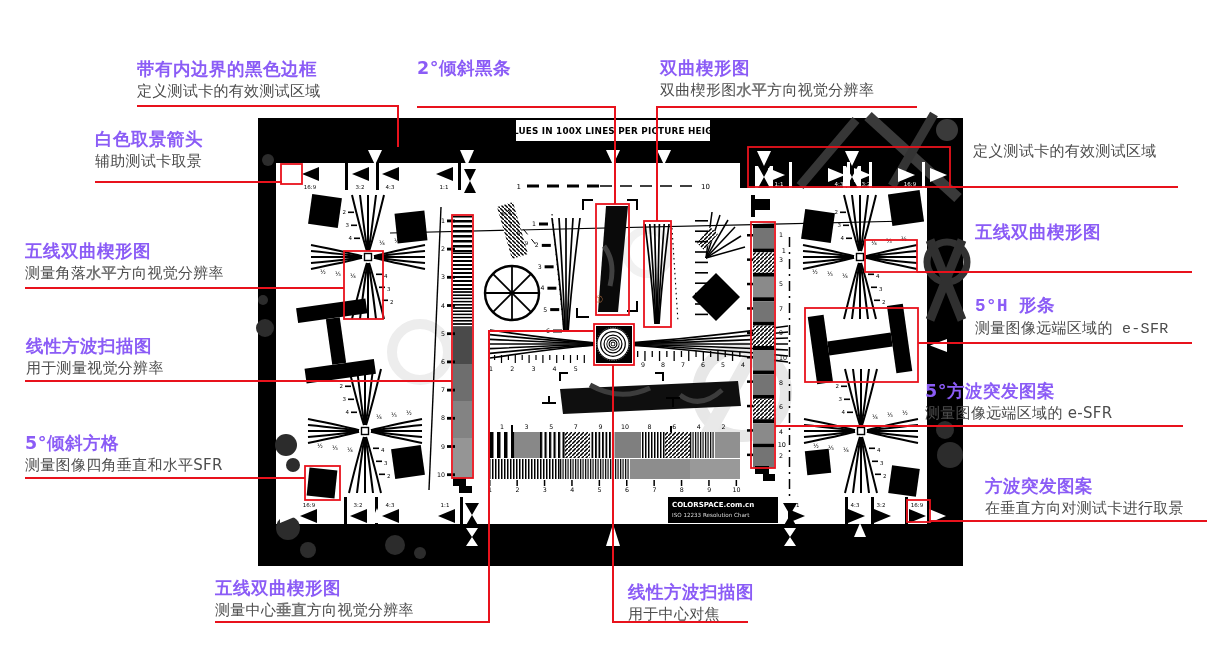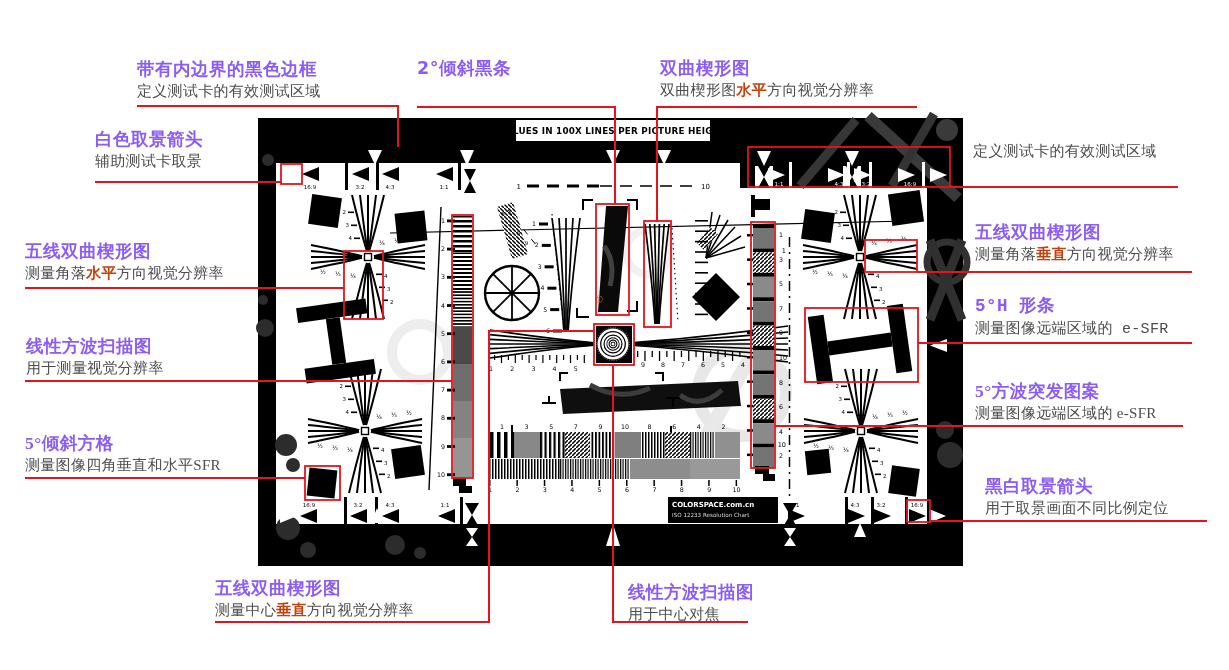--- a/index.html
+++ b/index.html
@@ -2,21 +2,21 @@
 <html><head>
 <meta charset="utf-8">
 <style>
   html,body{margin:0;padding:0;background:#fff;}
   #stage{position:relative;width:1229px;height:670px;background:#fff;overflow:hidden;
          font-family:"DejaVu Sans","Liberation Sans",sans-serif;}
   #chart{position:absolute;left:0;top:0;}
   .ann{position:absolute;white-space:nowrap;z-index:5;}
   .ann .t{font-weight:bold;font-size:17.5px;color:#8b5cf6;letter-spacing:.5px;line-height:1.15;}
   .ann .s{font-size:15px;color:#4d4d4d;margin-top:3px;letter-spacing:.3px;}
-  .ann .s b{color:#c2410c;}
+  .ann .s b{color:#737373;}
   svg text{font-family:"DejaVu Sans","Liberation Sans",sans-serif;}
 </style>
 </head>
 <body>
 
 <div id="stage">
   <svg id="chart" width="1229" height="670" viewBox="0 0 1229 670">
     <defs>
       <pattern id="ph5" width="4" height="5" patternUnits="userSpaceOnUse">
           <rect width="4" height="5" fill="#fff"></rect>
@@ -690,43 +690,42 @@
       </div>
       <div class="ann" style="left: 660px; top: 58px;">
         <div class="t">双曲楔形图</div>
         <div class="s"><span>双曲楔形图</span><b>水平</b><span>方向视觉分辨率</span></div>
       </div>
       <div class="ann" style="left: 973px; top: 139px;">
         <div class="s"><span>定义测试卡的有效测试区域</span><b></b><span></span></div>
       </div>
       <div class="ann" style="left: 975px; top: 222px;">
         <div class="t">五线双曲楔形图</div>
-        <div class="s"><span>测量角落</span><b>垂直</b><span>方向视觉分辨率</span></div>
       </div>
       <div class="ann" style="left: 975px; top: 296px; font-family: Liberation Mono, monospace;">
         <div class="t">5°H 形条</div>
         <div class="s"><span>测量图像远端区域的 e-SFR</span><b></b><span></span></div>
       </div>
-      <div class="ann" style="left: 975px; top: 381px; font-family: Liberation Serif, serif;">
+      <div class="ann" style="left: 925px; top: 381px;">
         <div class="t">5°方波突发图案</div>
         <div class="s"><span>测量图像远端区域的 e-SFR</span><b></b><span></span></div>
       </div>
       <div class="ann" style="left: 985px; top: 476px;">
-        <div class="t">黑白取景箭头</div>
-        <div class="s"><span>用于取景画面不同比例定位</span><b></b><span></span></div>
+        <div class="t">方波突发图案</div>
+        <div class="s"><span>在垂直方向对测试卡进行取景</span><b></b><span></span></div>
       </div>
       <div class="ann" style="left: 25px; top: 241px;">
         <div class="t">五线双曲楔形图</div>
         <div class="s"><span>测量角落</span><b>水平</b><span>方向视觉分辨率</span></div>
       </div>
       <div class="ann" style="left: 26px; top: 336px;">
         <div class="t">线性方波扫描图</div>
         <div class="s"><span>用于测量视觉分辨率</span><b></b><span></span></div>
       </div>
-      <div class="ann" style="left: 25px; top: 433px; font-family: Liberation Serif, serif;">
+      <div class="ann" style="left: 25px; top: 433px;">
         <div class="t">5°倾斜方格</div>
         <div class="s"><span>测量图像四角垂直和水平SFR</span><b></b><span></span></div>
       </div>
       <div class="ann" style="left: 215px; top: 578px;">
         <div class="t">五线双曲楔形图</div>
         <div class="s"><span>测量中心</span><b>垂直</b><span>方向视觉分辨率</span></div>
       </div>
       <div class="ann" style="left: 628px; top: 582px;">
         <div class="t">线性方波扫描图</div>
         <div class="s"><span>用于中心对焦</span><b></b><span></span></div>

